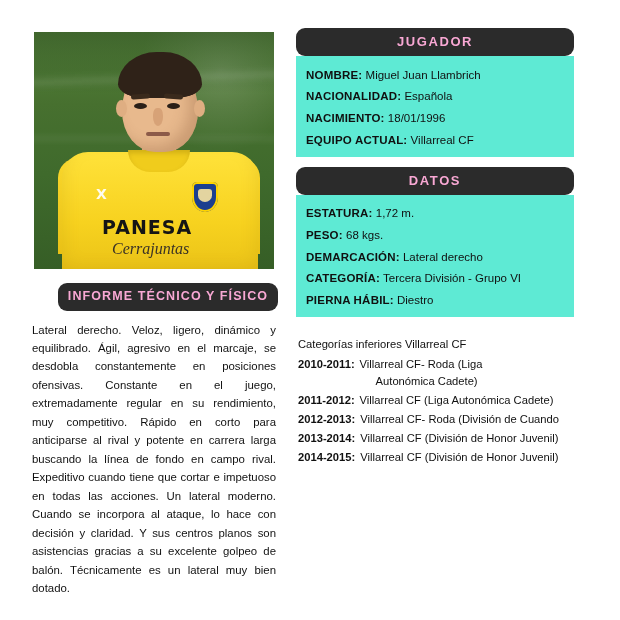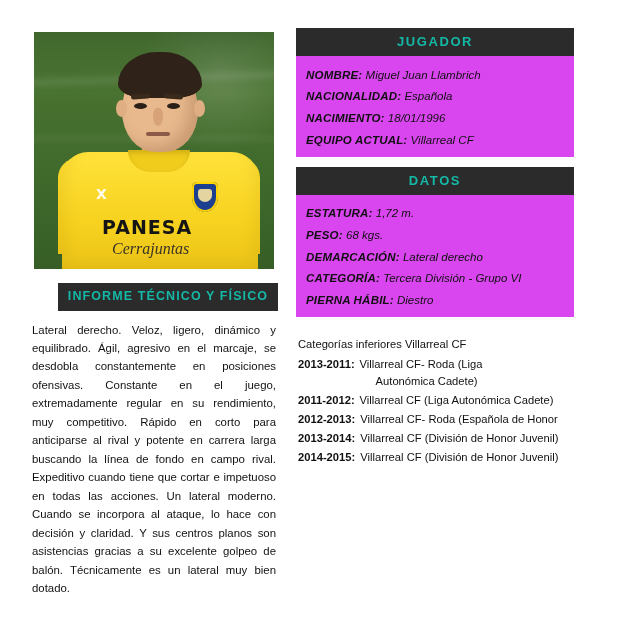--- a/index.html
+++ b/index.html
@@ -239,40 +239,40 @@
     top: 200px;
     color: #3a3226;
     font-size: 16px;
     font-style: italic;
     font-family: "Liberation Serif", serif;
   }
 
   
   .bar {
     background: #2b2b2b;
-    color: #14b8a6;
+    color: #f9a8d4;
     text-align: center;
     font-weight: bold;
     letter-spacing: 1.6px;
     font-size: 13px;
     padding: 7px 0 8px 0;
     line-height: 1;
+    border-radius: 9px;
   }
   .bar.left-bar {
     letter-spacing: 1.1px;
     font-size: 12.5px;
     margin-left: 28px;
   }
   .block-gap { height: 10px; }
 
   
   .info-block {
-    background: #d946ef;
+    background: #5eead4;
     padding: 8px 10px 6px 10px;
-    font-style: italic;
   }
   .info-row {
     font-size: 11.5px;
     line-height: 1.45;
     padding: 2.5px 0;
     color: #101010;
   }
   .info-row .k {
     font-weight: bold;
     letter-spacing: 0.2px;
@@ -412,38 +412,38 @@
         </div>
       </div>
 
       <div class="block-gap"></div>
 
 
       <div class="history">
         <div class="hist-intro">Categorías inferiores Villarreal CF</div>
 
         <div class="hist-row">
-          <span class="season">2013-2011:</span>
+          <span class="season">2010-2011:</span>
           <span class="club">
             <span>Villarreal CF- Roda (Liga</span>
             <span class="indent">Autonómica Cadete)</span>
           </span>
         </div>
 
         <div class="hist-row">
           <span class="season">2011-2012:</span>
           <span class="club">
             <span>Villarreal CF (Liga Autonómica Cadete)</span>
           </span>
         </div>
 
         <div class="hist-row">
           <span class="season">2012-2013:</span>
           <span class="club">
-            <span>Villarreal CF- Roda (Española de Honor</span>
+            <span>Villarreal CF- Roda (División de Cuando</span>
           </span>
         </div>
 
         <div class="hist-row">
           <span class="season">2013-2014:</span>
           <span class="club">
             <span>Villarreal CF (División de Honor Juvenil)</span>
           </span>
         </div>
 

